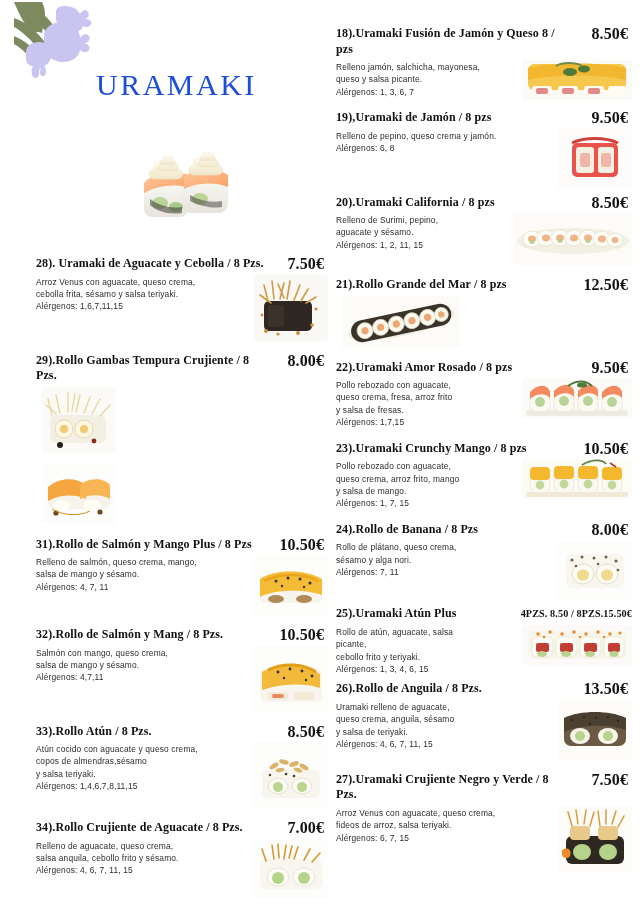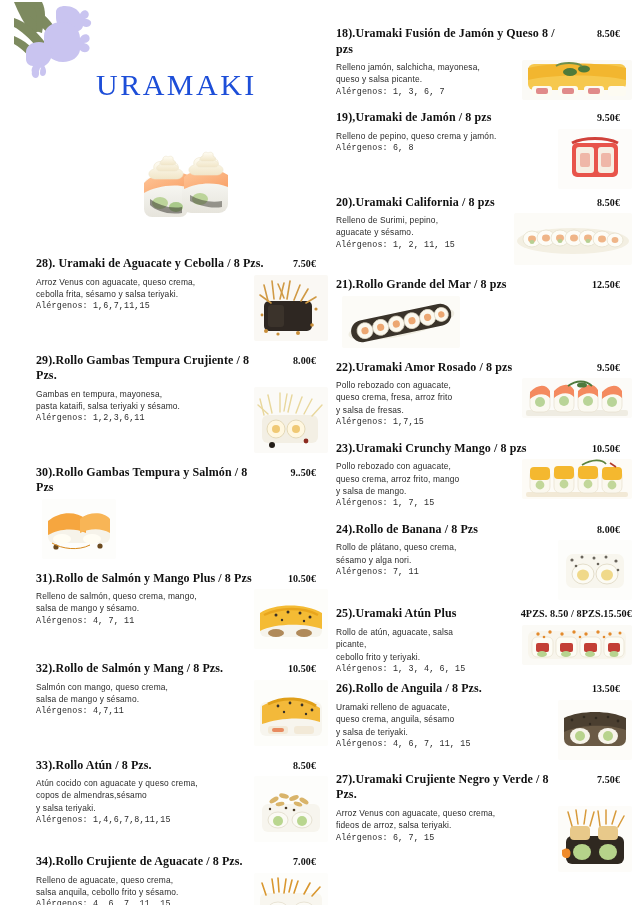--- a/index.html
+++ b/index.html
@@ -72,25 +72,25 @@
     font-weight: bold;
     font-size: 12px;
     line-height: 15.5px;
     color: #111111;
     letter-spacing: 0.1px;
     padding-right: 64px;
     margin: 0;
   }
   .item-price {
     position: absolute;
-    right: 12px;
+    right: 4px;
     top: 0;
     font-family: "Liberation Serif", serif;
     font-weight: bold;
-    font-size: 10px;
+    font-size: 16px;
     line-height: 15.5px;
     color: #111111;
     white-space: nowrap;
     letter-spacing: 0.1px;
   }
   .item-price.wide {
     right: 0;
     font-size: 10.2px;
   }
   .item-body {
@@ -105,21 +105,21 @@
   .item-desc {
     font-family: "Liberation Sans", sans-serif;
     font-size: 8.4px;
     line-height: 12.4px;
     color: #2b2b2b;
     letter-spacing: 0.15px;
     padding-top: 1px;
     flex: 1 1 auto;
     max-width: 185px;
   }
-  .item-desc .allerg { display: block; font-family: Liberation Mono, monospace; }
+  .item-desc .allerg { display: block; }
   .item-desc .dline { display: block; }
 
   
   .thumb {
     flex: 0 0 auto;
     width: 74px;
     height: 60px;
     margin-left: 6px;
     position: relative;
     overflow: hidden;
@@ -240,25 +240,20 @@
       </div>
     </div>
   </div>
 
   <div class="item gap-md">
     <div class="item-head">
       <div class="item-name">29).Rollo Gambas Tempura Crujiente / 8 Pzs.</div>
       <div class="item-price">8.00€</div>
     </div>
     <div class="item-body">
-      <div class="item-desc">
-        <span class="dline">Gambas en tempura, mayonesa,</span>
-        <span class="dline">pasta kataifi, salsa teriyaki y sésamo.</span>
-        <span class="allerg">Alérgenos: 1,2,3,6,11</span>
-      </div>
       <div class="thumb tall">
         <svg viewBox="0 0 74 66">
           <rect width="74" height="66" fill="#fbfaf7"></rect>
           <rect x="8" y="28" width="56" height="28" rx="6" fill="#f3efe4"></rect>
           <circle cx="22" cy="42" r="9" fill="#fff7e0" stroke="#e4d9b8"></circle>
           <circle cx="42" cy="42" r="9" fill="#fff7e0" stroke="#e4d9b8"></circle>
           <circle cx="22" cy="42" r="4" fill="#f0c974"></circle>
           <circle cx="42" cy="42" r="4" fill="#f0c974"></circle>
           <g stroke="#e8d79c" stroke-width="1.4" stroke-linecap="round" fill="none">
             <path d="M10 28 L6 12"></path>
@@ -272,24 +267,20 @@
               <path d="M30 24 L33 7"></path>
           </g>
           <circle cx="18" cy="58" r="3" fill="#241e18"></circle>
           <circle cx="52" cy="54" r="2.4" fill="#8c2b20"></circle>
         </svg>
       </div>
     </div>
   </div>
 
   <div class="item gap-md">
-    <div class="item-head">
-      <div class="item-name">30).Rollo Gambas Tempura y Salmón / 8 Pzs</div>
-      <div class="item-price">9..50€</div>
-    </div>
     <div class="item-body">
       <div class="thumb">
         <svg viewBox="0 0 74 60">
           <rect width="74" height="60" fill="#fdfdfb"></rect>
           <rect x="6" y="20" width="62" height="24" rx="6" fill="#f6f3ea"></rect>
           <path d="M6 22 C18 12 34 12 44 20 L44 34 C32 28 16 30 6 36 Z" fill="#f6a63f"></path>
           <path d="M38 20 C48 12 62 13 68 20 L68 34 C58 28 46 30 38 34 Z" fill="#f8b556"></path>
           <ellipse cx="20" cy="40" rx="9" ry="5" fill="#fffdf4"></ellipse>
           <ellipse cx="50" cy="40" rx="9" ry="5" fill="#fffdf4"></ellipse>
           <g fill="#6b4a1f">

